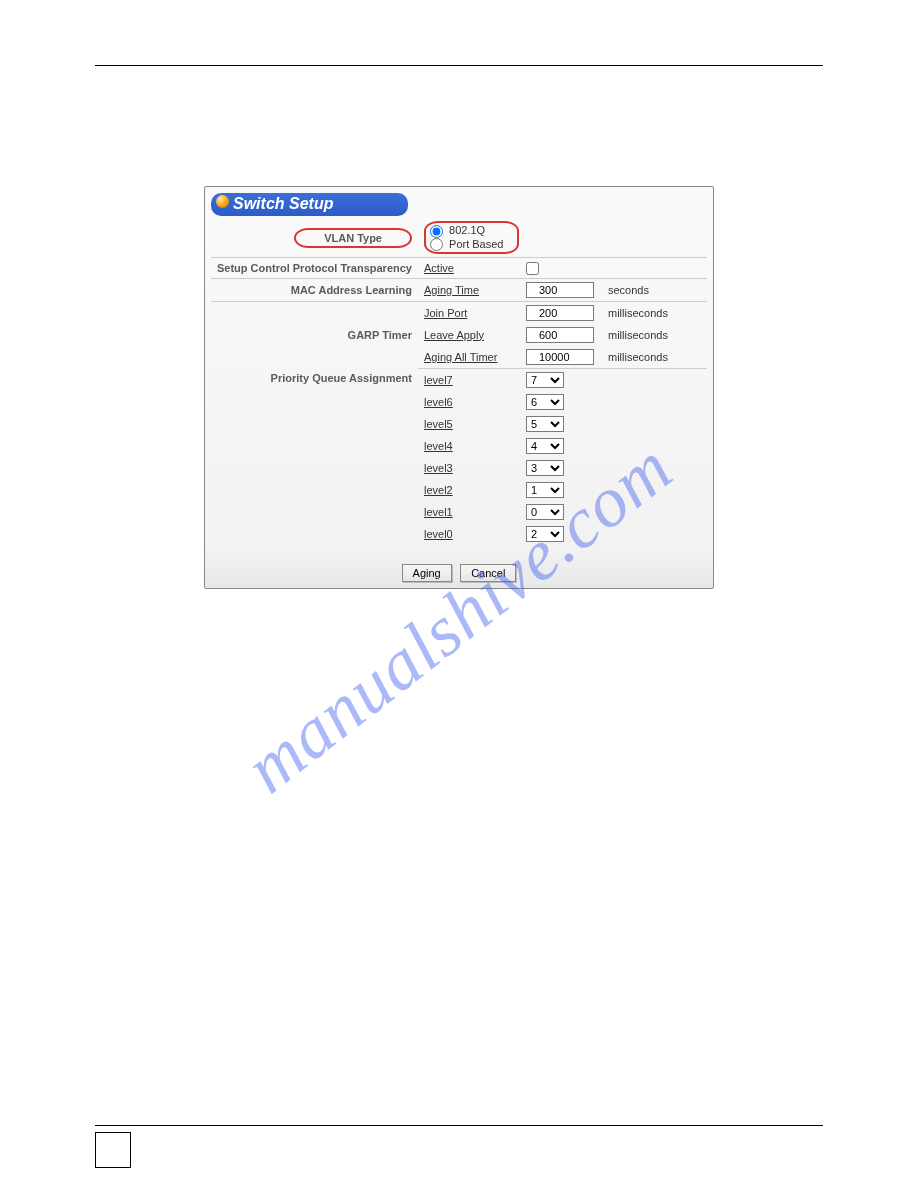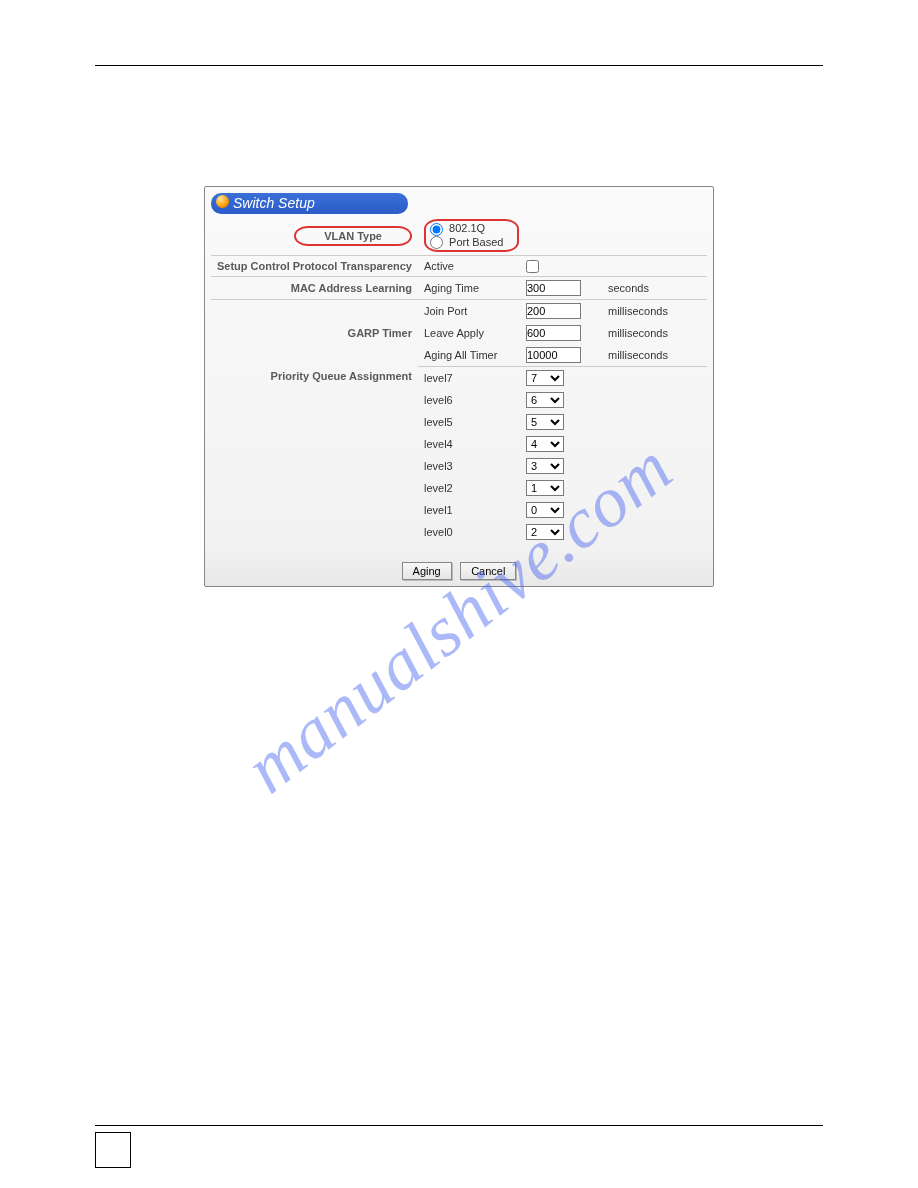--- a/index.html
+++ b/index.html
@@ -25,22 +25,22 @@
     margin: 0 auto;
     border: 1px solid #888;
     background: linear-gradient(#fafafa,#f2f2f2 90%,#e8e8e8);
     border-radius: 2px;
     padding: 6px;
     box-sizing: border-box;
   }
   .title-pill {
     background: linear-gradient(#3a6fd8,#2b5cc7);
     color: #fff;
-    font-size: 14px;
-    font-weight: normal;
+    font-size: 16px;
+    font-weight: bold;
     font-style: italic;
     padding: 2px 10px 3px 22px;
     border-radius: 10px;
     display: inline-block;
     position: relative;
     width: 165px;
   }
   .title-pill .dot {
     position: absolute;
     left: 5px;
@@ -65,34 +65,34 @@
   }
   .row-border td {
     border-bottom: 1px solid #ccc;
   }
   .label-col {
     text-align: right;
     font-weight: bold;
     color: #5a5a5a;
     width: 185px;
   }
-  .field-col { width: 90px; }
+  .field-col { width: 90px; text-decoration: underline; }
   .val-col { width: 70px; }
   .unit-col { }
   .vlan-highlight {
     border: 2px solid #d33;
     border-radius: 14px / 10px;
     padding: 2px 28px;
     display: inline-block;
   }
   input[type=text] {
-    width: 55px;
+    width: 68px;
     font-size: 11px;
     border: 1px solid #7a7a7a;
-    padding: 1px 0;
+    padding: 1px 12px;
     box-sizing: border-box;
     font-family: Arial, sans-serif;
   }
   select {
     font-size: 11px;
     border: 1px solid #7a7a7a;
     background: #fff;
     padding: 0;
     width: 38px;
   }

